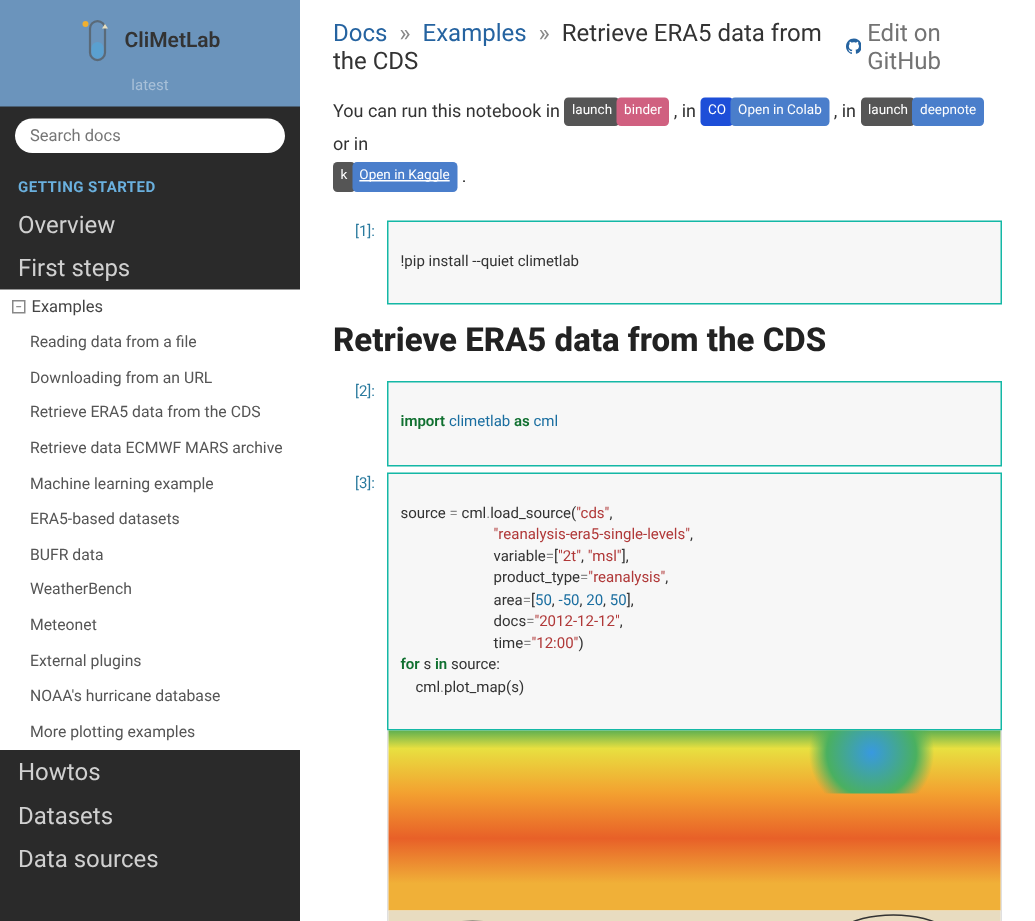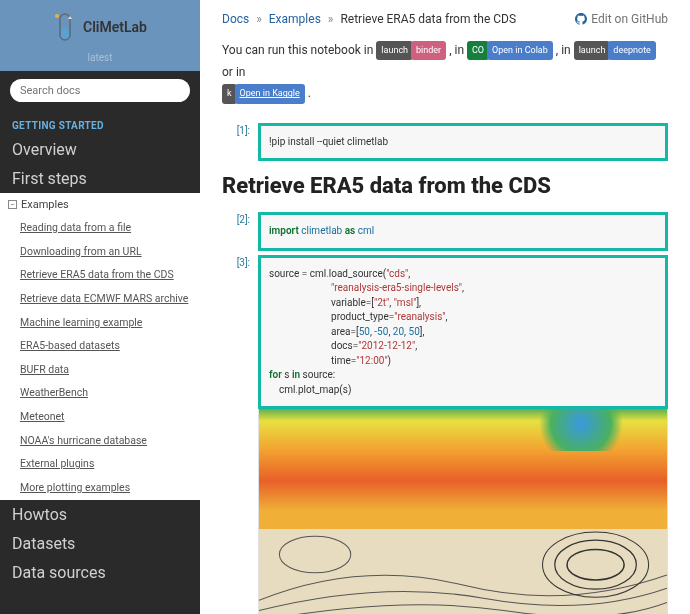--- a/index.html
+++ b/index.html
@@ -8,38 +8,38 @@
 .side-header { background:#6b94bc; padding:10px 12px 8px; text-align:center; }
 .logo-row { display:flex; align-items:center; justify-content:center; gap:6px; padding-bottom:4px; }
 .logo-text { color:#333; font-weight:600; font-size:14px; }
 .version { color:#a8c0d8; font-size:10px; margin-top:4px; }
 .search { margin:8px 10px; }
 .search input { width:100%; border:none; border-radius:12px; padding:5px 10px; font-size:11px; background:#fff; color:#555; }
 .section-title { color:#6ab0de; font-size:10px; font-weight:700; padding:10px 12px 4px; letter-spacing:0.3px; }
 .nav-item { display:block; padding:5px 12px; color:#d0d0d0; font-size:16px; cursor:pointer; }
 .current-group { background:#fff; color:#555; }
 .current-group > .group-head { display:flex; align-items:center; gap:4px; padding:5px 8px; color:#444; font-size:11px; cursor:pointer; }
-.sub-item { display:block; padding:5px 10px 5px 20px; color:#555; font-size:10.5px; line-height:1.3; cursor:pointer;text-decoration:underline; }
+.sub-item { display:block; padding:5px 10px 5px 20px; color:#555; font-size:10.5px; line-height:1.3; cursor:pointer; }
 .main { flex:1; padding:12px 22px 0 22px; overflow-y:auto; color:#333; }
-.top-row { display:flex; justify-content:space-between; align-items:flex-end; font-size:12px; margin-bottom:14px; }
+.top-row { display:flex; justify-content:space-between; align-items:flex-end; font-size:16px; margin-bottom:14px; }
 .breadcrumb a, .breadcrumb span.link { color:#2563a0; cursor:pointer; }
 .breadcrumb .sep { color:#888; margin:0 4px; }
 .gh { color:#737373; cursor:pointer; display:flex; align-items:center; gap:4px; }
 .run-line { font-size:12px; color:#333; margin-bottom:18px; line-height:1.8; }
 .badge { display:inline-block; border-radius:3px; font-size:9px; color:#fff; padding:1px 5px 2px; vertical-align:middle; cursor:pointer; }
 .b-dark { background:#555; }
 .b-pink { background:#d06080; margin-left:-2px; }
-.b-colab-l { background:#15803d; }
+.b-colab-l { background:#1d4ed8; }
 .b-colab-r { background:#4a7ecb; margin-left:-2px; }
 .b-deep { background:#4a7ecb; margin-left:-2px; }
 .b-kaggle { background:#4a7ecb; margin-left:-2px;text-decoration:underline; }
 .cell { display:flex; gap:8px; margin-bottom:4px; font-family: "SFMono-Regular", Consolas, "Liberation Mono", Menlo, monospace; font-size:10px; }
 .prompt { color:#2a7a9e; width:28px; text-align:right; white-space:nowrap; padding-top:2px; }
 .cell-body { flex:1; }
-.code { border:3px solid #14b8a6; background:#f7f7f7; padding:9px 8px; white-space:pre; line-height:1.45; color:#333; }
+.code { border:1px solid #14b8a6; background:#f7f7f7; padding:20px 8px; white-space:pre; line-height:1.45; color:#333; }
 h1.title { font-size:22px; font-weight:800; color:#222; margin:12px 0 14px; }
 .kw { color:#107030; font-weight:600; }
 .nm { color:#1a6ea0; }
 .str { color:#b03838; }
 .op { color:#888; }
 .map-stack { border:1px solid #e0e0e0; border-top:none; }
 .map-color { height:120px; background:linear-gradient(to bottom, #60b050 0%, #e8e040 10%, #f3a030 35%, #e86028 60%, #f0b038 85%); position:relative; }
 .map-color::after { content:""; position:absolute; top:0; right:8%; width:26%; height:35%; background:radial-gradient(circle at 50% 35%, #3899e0 0%, #4ab060 50%, transparent 70%); }
 .map-lines { height:110px; background:#e8dcc0; position:relative; overflow:hidden; }
 .map-lines svg { position:absolute; inset:0; }
@@ -76,22 +76,22 @@
     </div>
     <a class="sub-item">Reading data from a file</a>
     <a class="sub-item">Downloading from an URL</a>
     <a class="sub-item">Retrieve ERA5 data from the CDS</a>
     <a class="sub-item">Retrieve data ECMWF MARS archive</a>
     <a class="sub-item">Machine learning example</a>
     <a class="sub-item">ERA5-based datasets</a>
     <a class="sub-item">BUFR data</a>
     <a class="sub-item">WeatherBench</a>
     <a class="sub-item">Meteonet</a>
+    <a class="sub-item">External plugins</a>
     <a class="sub-item">NOAA's hurricane database</a>
-    <a class="sub-item">External plugins</a>
     <a class="sub-item">More plotting examples</a>
   </div>
 
   <a class="nav-item">Howtos</a>
   <a class="nav-item">Datasets</a>
   <a class="nav-item">Data sources</a>
 
 </nav>
 
 <main class="main">

